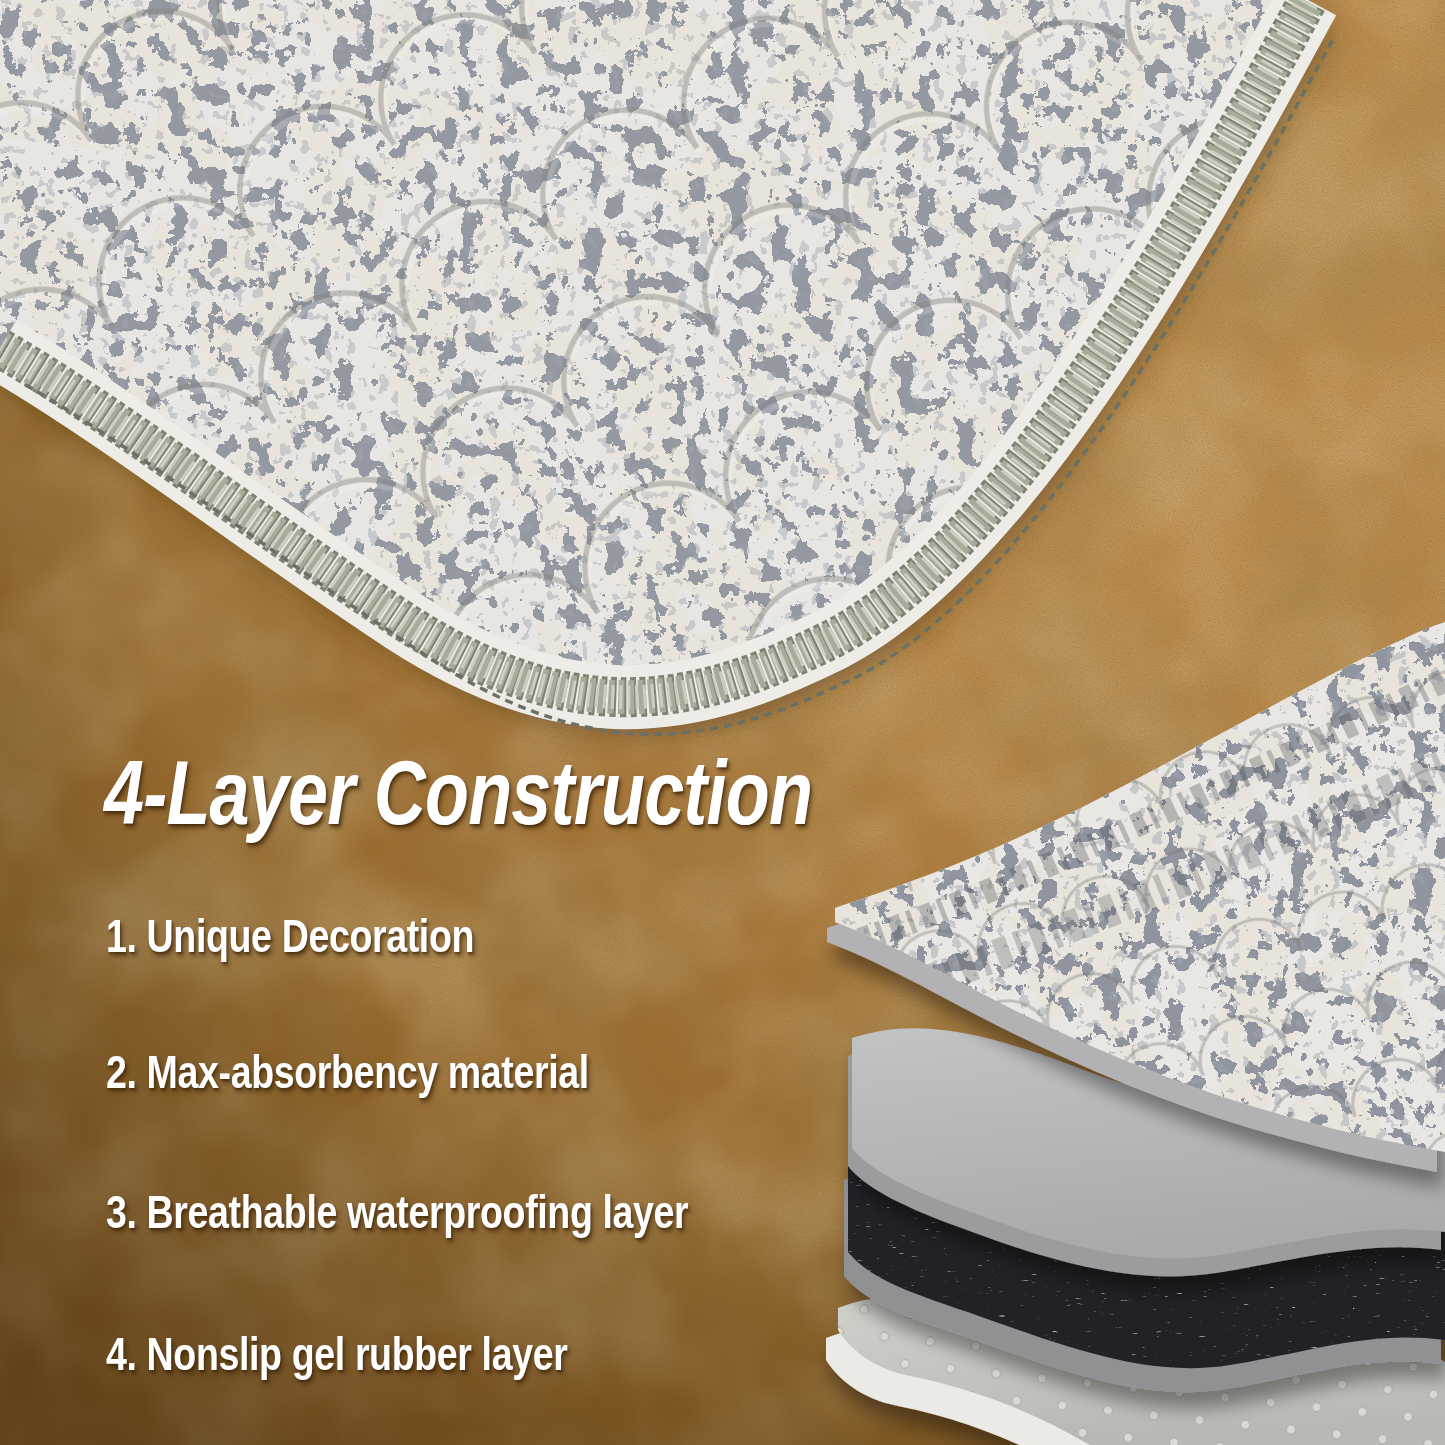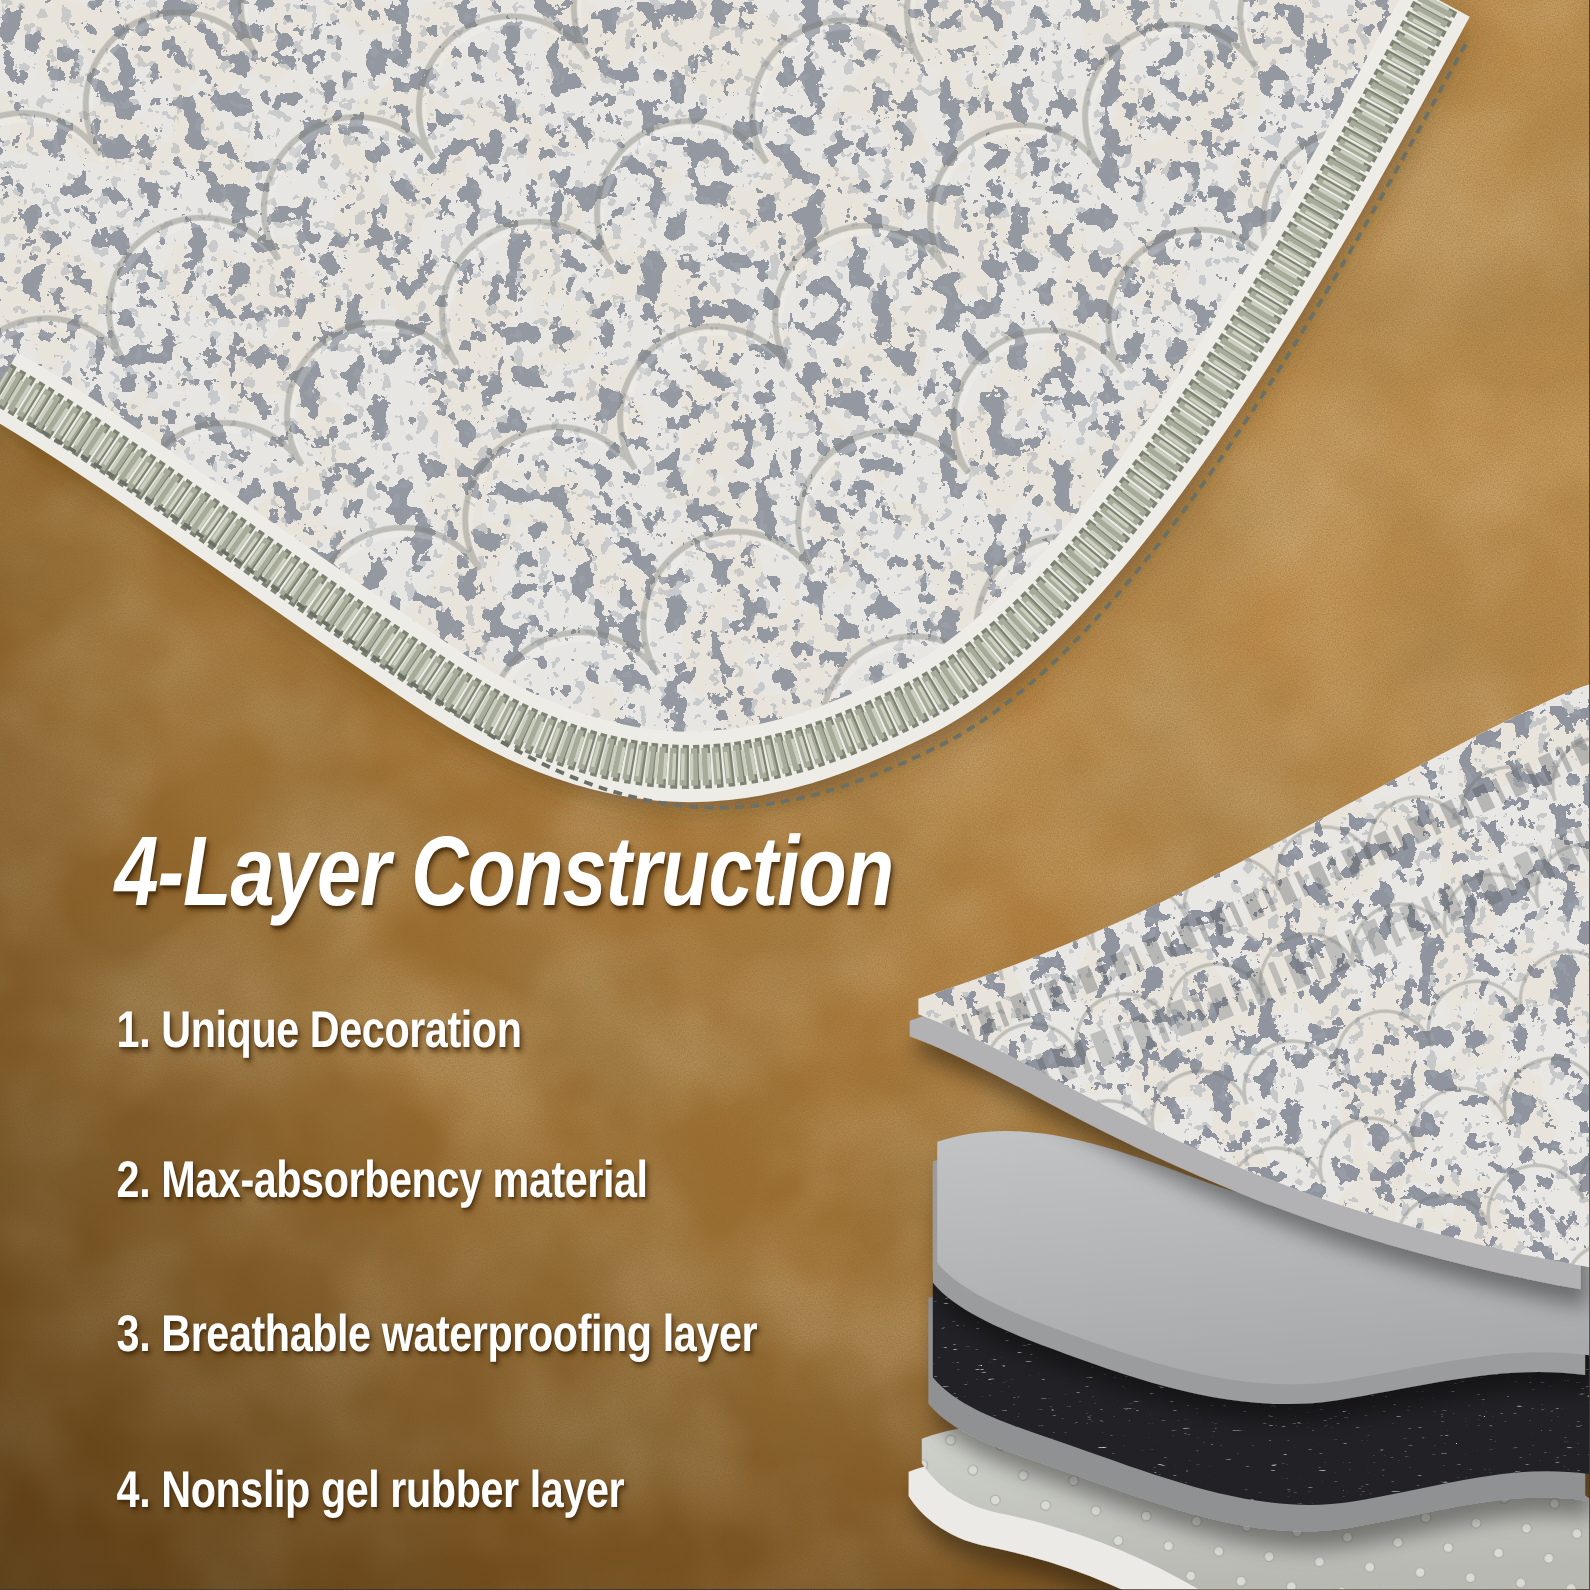--- a/index.html
+++ b/index.html
@@ -1,18 +1,18 @@
 <!DOCTYPE html>
 <html><head>
 <meta charset="utf-8">
 <style>
   html,body{margin:0;padding:0;background:#222;}
   .canvas{
     position:relative; width:1445px; height:1445px; overflow:hidden;
-    background:#404040;
+    background:#a21caf;
     font-family:"Liberation Sans","DejaVu Sans",sans-serif;
   }
   .scene{position:absolute;left:0;top:0;width:1445px;height:1445px;display:block;}
   .overlay-text{
     position:absolute; color:#fff; white-space:nowrap;
     transform-origin:0 0;
     text-shadow:3px 4px 5px rgba(62,36,6,.62), 1px 2px 2px rgba(62,36,6,.5);
   }
   .headline{
     left:104px; top:746px;

